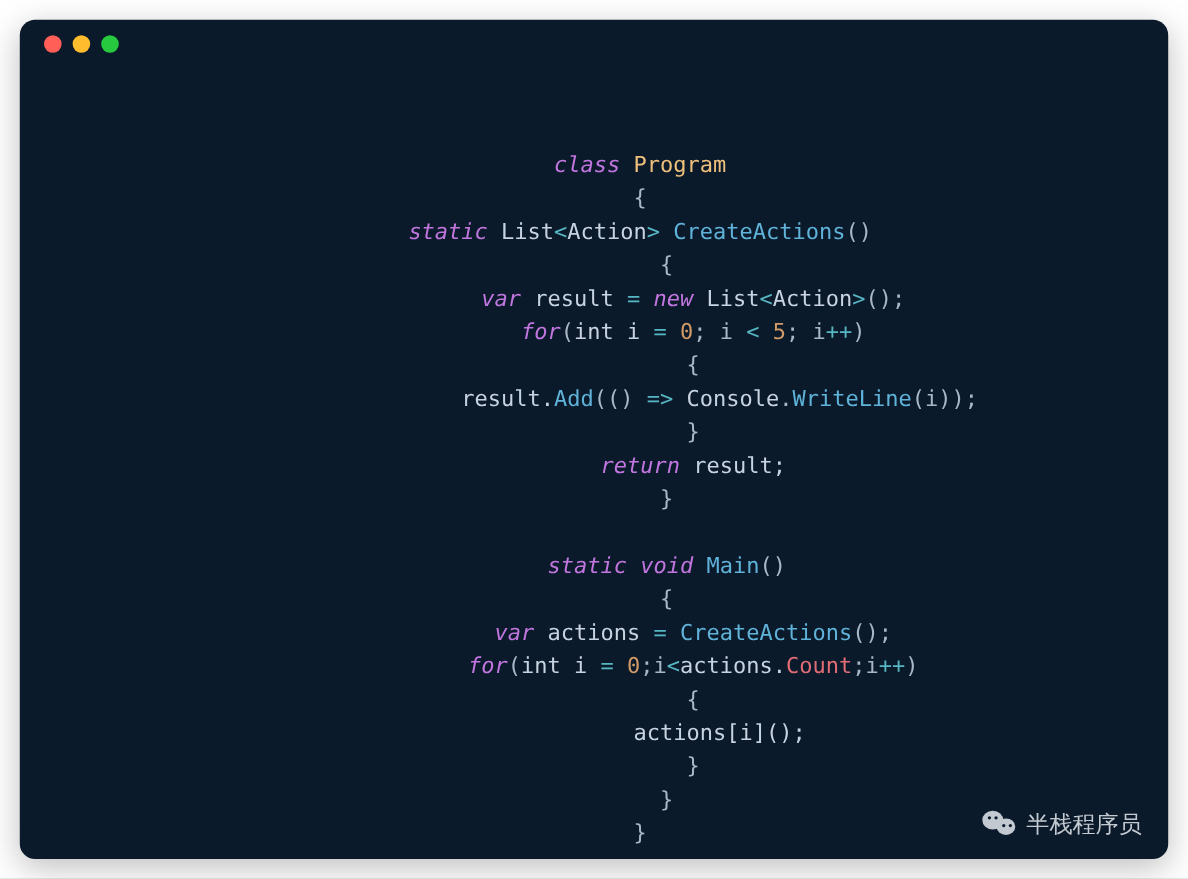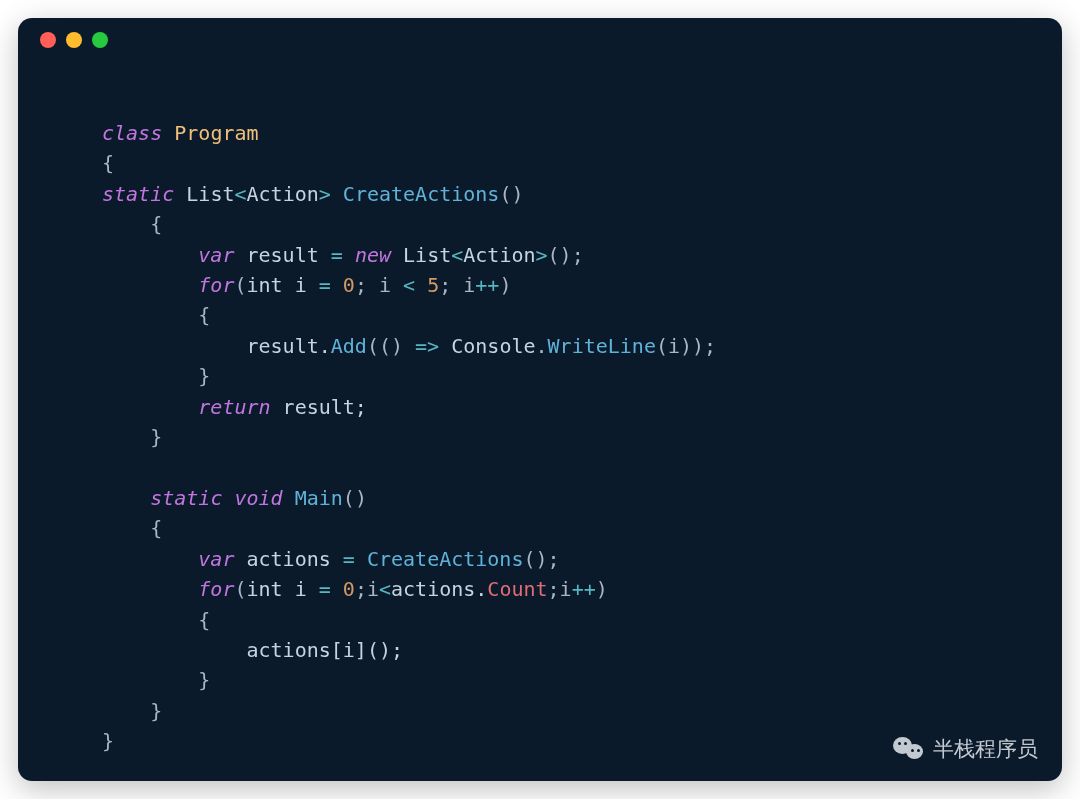--- a/index.html
+++ b/index.html
@@ -35,21 +35,21 @@
   }
   .dot.red { background: #ff5f56; }
   .dot.yellow { background: #ffbd2e; }
   .dot.green { background: #27c93f; }
   .code {
     padding: 56px 0 0 84px;
     font-size: 20px;
     line-height: 30.4px;
     font-family: "SFMono-Regular", Consolas, "Liberation Mono", Menlo, monospace;
   }
-  .code pre { margin: 0; }
+  .code pre { margin: 16px; text-align: center; }
   .kw { color: #c176df; font-style: italic; }  
   .type { color: #c7d3e0; }                     
   .fn { color: #5fb3d9; }                       
   .punc { color: #a8b6c5; }                     
   .op { color: #56b6c2; }                       
   .num { color: #d19a66; }                      
   .ident { color: #c7d3e0; }                    
   .classname { color: #efc07b; }                
   .prop { color: #e06c75; }                     
   .watermark {

